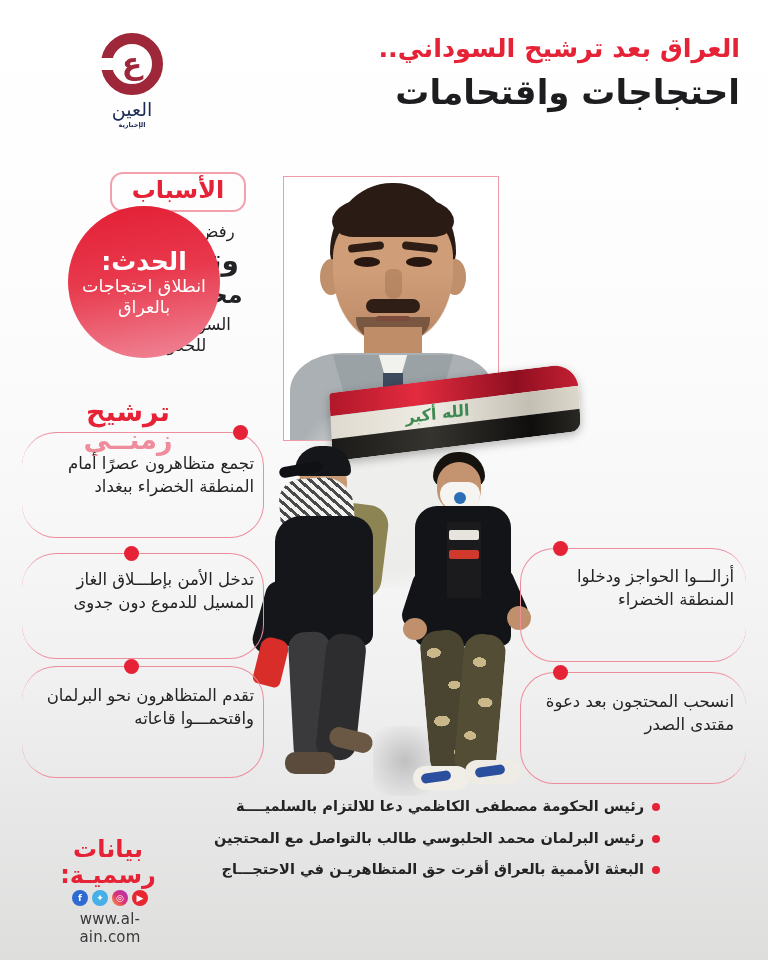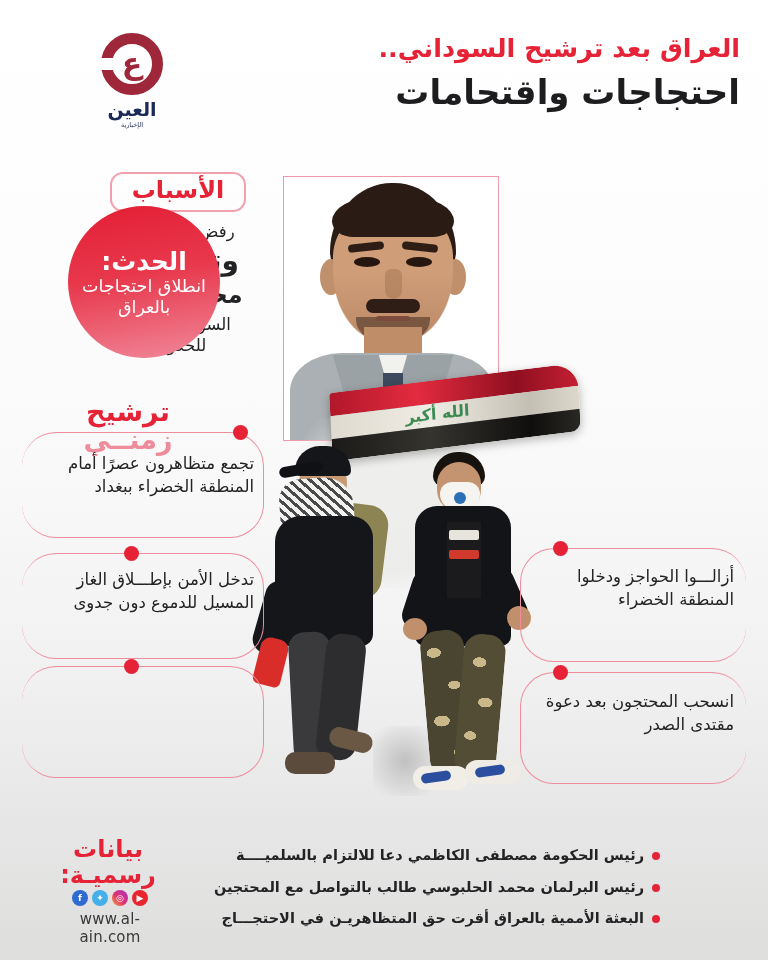--- a/index.html
+++ b/index.html
@@ -31,25 +31,25 @@
     display: flex; align-items: center; justify-content: center;
     font-size: 30px; font-weight: 700; color: #9e2739;
     line-height: 1;
   }
   .logo-mark::before {
     content: ""; position: absolute;
     left: -11px; top: 14px; width: 12px; height: 12px;
     background: #ffffff; transform: rotate(0deg);
   }
   .logo-name {
-    margin-top: 5px; font-size: 19px; font-weight: 700;
+    margin-top: 5px; font-size: 19px; font-weight: 400;
     color: #1b2a56; letter-spacing: -0.5px; line-height: 1;
   }
   .logo-sub {
-    margin-top: 2px; font-size: 6.5px; font-weight: 400;
+    margin-top: 2px; font-size: 6.5px; font-weight: 700;
     color: #1b2a56; letter-spacing: 0.6px;
   }
 
   .headline { position: absolute; right: 28px; top: 34px; text-align: right; }
   .headline .hl-red {
     font-size: 25.5px; font-weight: 700; color: #e62236;
     letter-spacing: -0.3px; line-height: 1.15;
   }
   .headline .hl-dark {
     font-size: 34px; font-weight: 700; color: #1d1d1f;
@@ -255,21 +255,21 @@
     position: absolute; width: 15px; height: 15px;
     border-radius: 50%; background: #e62236;
   }
   .tl-text {
     position: absolute; color: #232325;
     font-size: 16.5px; line-height: 1.42;
   }
   .tl-text.rt { text-align: right; }
 
   
-  .stmts { position: absolute; right: 108px; top: 848px; width: 450px; text-align: right; }
+  .stmts { position: absolute; right: 108px; top: 799px; width: 450px; text-align: right; }
   .stmt { font-size: 14.5px; font-weight: 700; color: #232325;
           line-height: 1; margin-bottom: 17px; position: relative; padding-right: 16px; }
   .stmt::before {
     content: ""; position: absolute; right: 0; top: 4px;
     width: 8px; height: 8px; border-radius: 50%; background: #e62236;
   }
   .stmt-label { position: absolute; left: 44px; top: 836px; width: 128px; text-align: center; }
   .stmt-label .s1 { font-size: 24px; font-weight: 700; color: #e62236; line-height: 1.1; }
   .stmt-label .s2 { font-size: 24px; font-weight: 700; color: #e62236; line-height: 1.1; }
 
@@ -395,20 +395,21 @@
   <div class="cap left" style="left:22px;  top:432px; width:242px; height:106px;"></div>
   <div class="dot" style="left:233px; top:425px;"></div>
   <div class="tl-text rt" style="left:32px; top:452px; width:222px;">تجمع متظاهرون عصرًا أمام المنطقة الخضراء ببغداد</div>
 
   <div class="cap left" style="left:22px;  top:553px; width:242px; height:106px;"></div>
   <div class="dot" style="left:124px; top:546px;"></div>
   <div class="tl-text rt" style="left:32px; top:568px; width:222px;">تدخل الأمن بإطـــلاق الغاز المسيل للدموع دون جدوى</div>
 
   <div class="cap left" style="left:22px;  top:666px; width:242px; height:112px;"></div>
   <div class="dot" style="left:124px; top:659px;"></div>
+  <div class="tl-text rt" style="left:32px; top:684px; width:222px;">تقدم المتظاهرون نحو البرلمان واقتحمـــوا قاعاته</div>
 
   <div class="cap right" style="left:520px; top:548px; width:226px; height:114px;"></div>
   <div class="dot" style="left:553px; top:541px;"></div>
   <div class="tl-text rt" style="left:528px; top:565px; width:206px;">أزالـــوا الحواجز ودخلوا المنطقة الخضراء</div>
 
   <div class="cap right" style="left:520px; top:672px; width:226px; height:112px;"></div>
   <div class="dot" style="left:553px; top:665px;"></div>
   <div class="tl-text rt" style="left:528px; top:690px; width:206px;">انسحب المحتجون بعد دعوة مقتدى الصدر</div>
 
   <div class="stmt-label">

